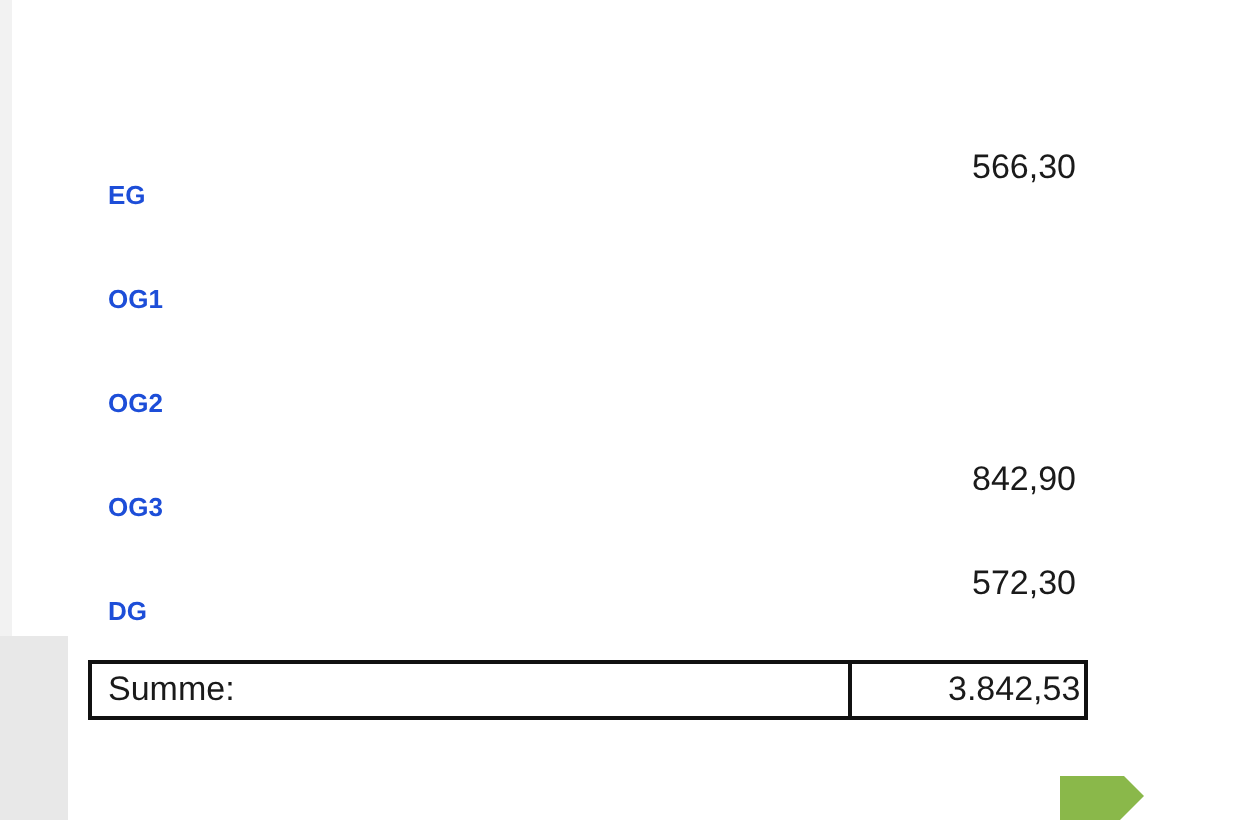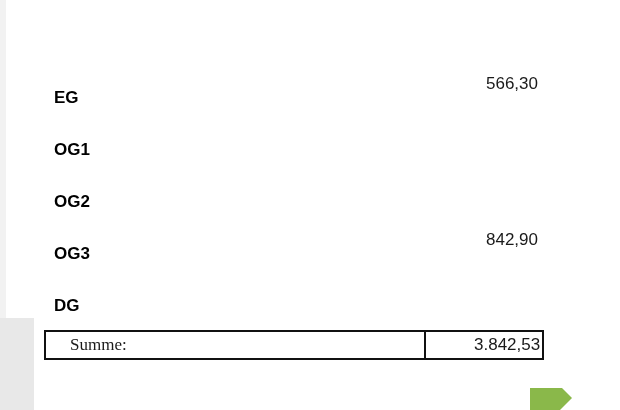--- a/index.html
+++ b/index.html
@@ -62,24 +62,24 @@
   }
 
   .data-row {
     position: relative;
     height: 52px;
     display: flex;
     align-items: center;
     justify-content: space-between;
   }
   .row-label {
-    font-size: 17px;
+    font-size: 13px;
     font-weight: bold;
     padding-left: 14px;
-    color: #000000;
+    color: #1d4ed8;
     margin-top: 27px;
   }
   .row-value {
     font-size: 17px;
     padding-right: 14px;
     color: #1a1a1a;
     text-align: right;
   }
 
   .sum-box {
@@ -93,22 +93,21 @@
     display: flex;
     align-items: center;
   }
   .sum-label-cell {
     flex: 0 0 380px;
     height: 100%;
     display: flex;
     align-items: center;
     border-right: 2px solid #111111;
     box-sizing: border-box;
-    padding-left: 24px;
-    font-family: Liberation Serif, serif;
+    padding-left: 8px;
   }
   .sum-label {
     font-size: 17px;
     color: #1a1a1a;
   }
   .sum-value-cell {
     flex: 1 1 auto;
     height: 100%;
     display: flex;
     align-items: center;
@@ -155,20 +154,21 @@
       <span class="row-label">OG2</span>
     </div>
 
     <div class="data-row">
       <span class="row-label">OG3</span>
       <span class="row-value">842,90</span>
     </div>
 
     <div class="data-row">
       <span class="row-label">DG</span>
+      <span class="row-value">572,30</span>
     </div>
 
   </div>
 
   <div class="sum-box">
     <div class="sum-label-cell">
       <span class="sum-label">Summe:</span>
     </div>
     <div class="sum-value-cell">
       <span class="sum-value">3.842,53</span>

